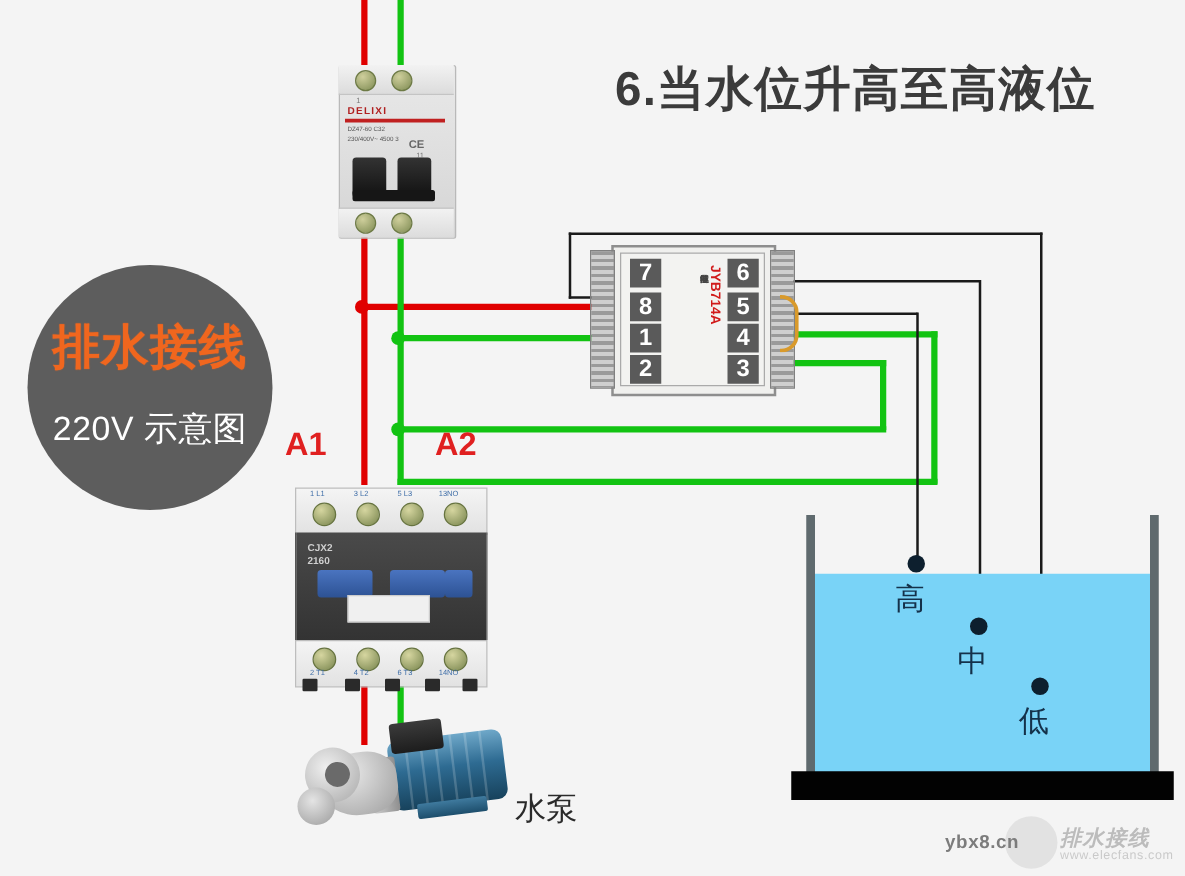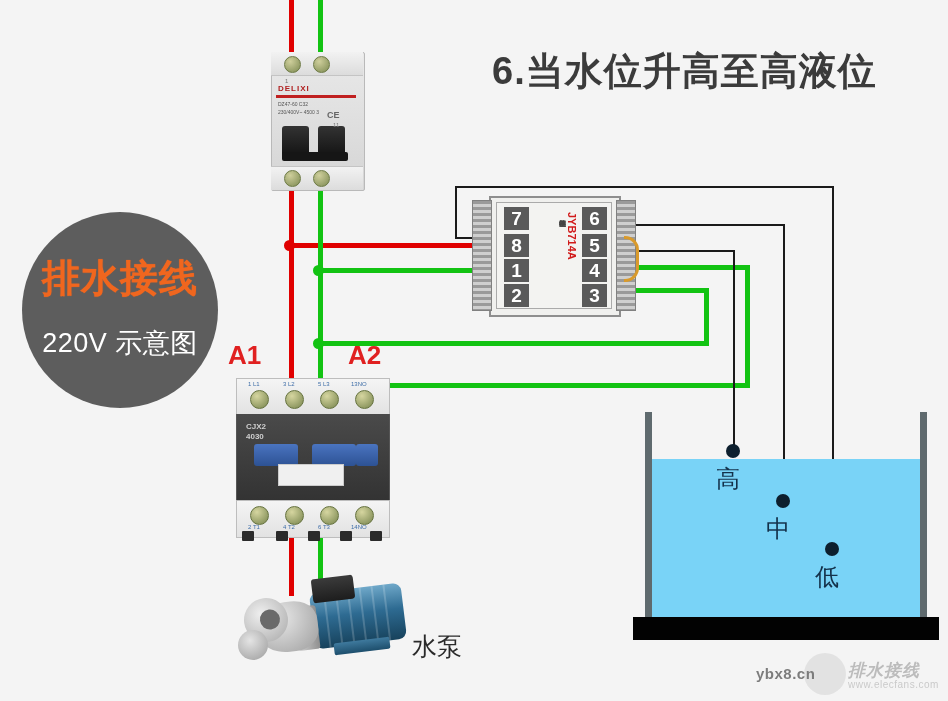--- a/index.html
+++ b/index.html
@@ -140,21 +140,21 @@
     font-size:7px; color:#444;
     writing-mode: vertical-rl; letter-spacing:0px;
   }
   .rly-hook {
     position:absolute; left:152px; top:40px; width:12px; height:40px;
     border:3px solid #d99a2b; border-left:none;
     border-radius: 0 14px 14px 0; background:transparent;
   }
 
   
-  #contactor { left:236px; top:378px; width:140px; height:158px; }
+  #contactor { left:236px; top:390px; width:140px; height:158px; }
   .ct-top, .ct-bot {
     position:absolute; left:0; width:152px; height:36px;
     background:linear-gradient(180deg,#f4f4f4,#e2e2e2);
     border:1px solid #bdbdbd;
   }
   .ct-top { top:0; }
   .ct-bot { top:122px; }
   .ct-mid {
     position:absolute; left:0; top:36px; width:152px; height:86px;
     background:linear-gradient(180deg,#4a4a4a,#333);
@@ -398,21 +398,21 @@
     <div class="ct-term" style="left:82px; top:146px;">6 T3</div>
     <div class="ct-term" style="left:115px; top:146px;">14NO</div>
 
     <div class="ct-blue" style="left:18px; top:66px; width:44px;"></div>
     <div class="ct-blue" style="left:76px; top:66px; width:44px;"></div>
     <div class="ct-blue" style="left:120px; top:66px; width:22px;"></div>
     <div class="ct-white"></div>
 
     <div class="ct-model">
       <span>CJX2</span><br>
-      <span>4030</span>
+      <span>2160</span>
     </div>
 
     <div class="ct-tab" style="left:6px;  top:153px;"></div>
     <div class="ct-tab" style="left:40px; top:153px;"></div>
     <div class="ct-tab" style="left:72px; top:153px;"></div>
     <div class="ct-tab" style="left:104px;top:153px;"></div>
     <div class="ct-tab" style="left:134px;top:153px;"></div>
   </div>
 
   <div class="abs" id="pump">

